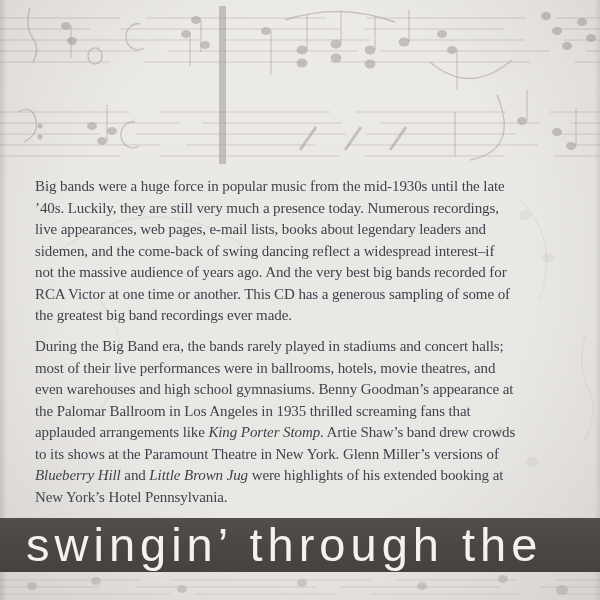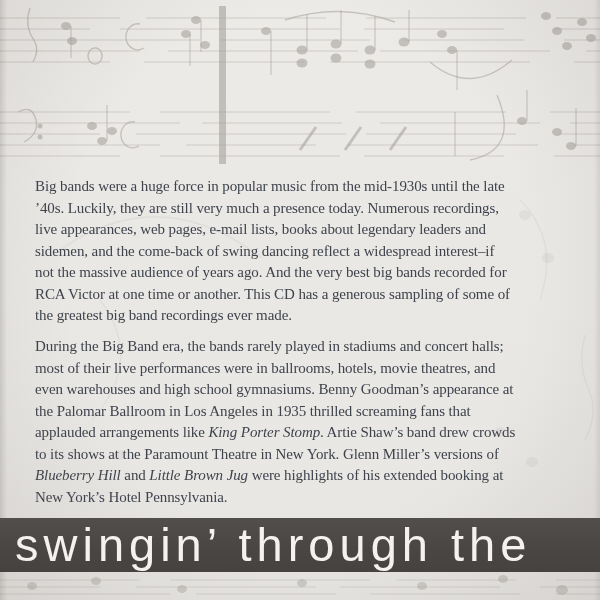--- a/index.html
+++ b/index.html
@@ -39,21 +39,21 @@
     overflow:hidden;
     z-index:2;
   }
   .banner-text{
     font-family:"Liberation Sans", sans-serif;
     font-weight:300;
     font-size:47px;
     letter-spacing:5px;
     color:#f4f2f0;
     white-space:nowrap;
-    padding-left:15px;
+    padding-left:26px;
     transform:translateY(-1px);
   }
 </style>
 </head>
 <body>
 
 <div class="page">
 
   <svg class="bg-music" width="600" height="600" viewBox="0 0 600 600" aria-hidden="true">
     <g stroke="#c3bfbb" stroke-width="1" fill="none" opacity="0.75">

